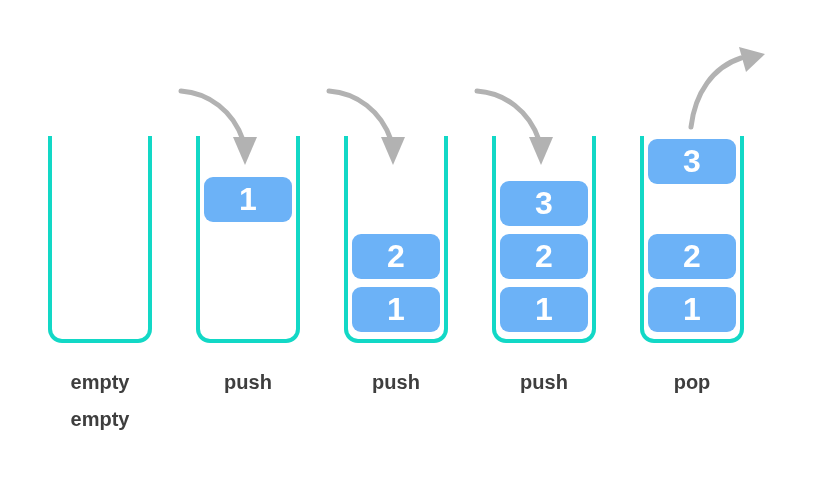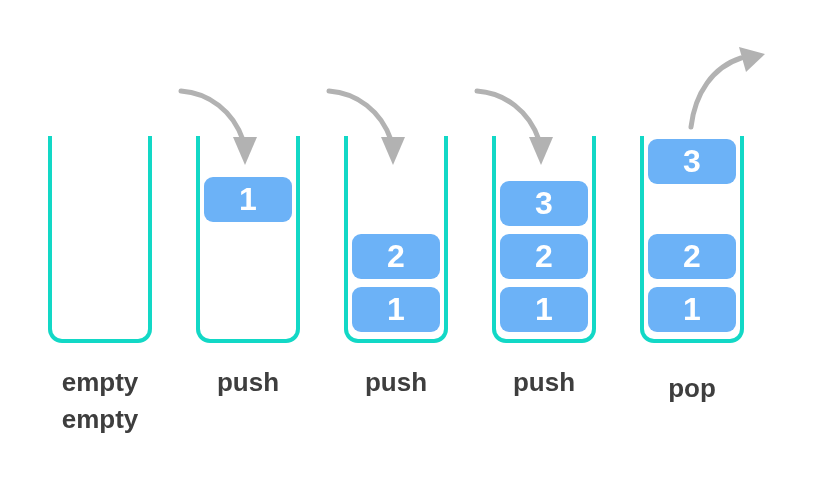--- a/index.html
+++ b/index.html
@@ -34,21 +34,21 @@
     font-weight: bold;
     line-height: 45px;
     text-align: center;
   }
   .stack-label {
     position: absolute;
     top: 364px;
     width: 148px;
     text-align: center;
     color: var(--labelcol);
-    font-size: 26px;
+    font-size: 20px;
     font-weight: bold;
     line-height: 37px;
   }
   .arrow-svg { position: absolute; overflow: visible; }
 </style>
 </head>
 <body>
 
 <div id="canvas">
     <div class="tub" style="left: 48px;"></div>
@@ -87,16 +87,16 @@
       <div>push</div>
     </div>
     <div class="tub" style="left: 640px;"></div>
     <div class="box" style="left: 648px; top: 287px;">1</div>
     <div class="box" style="left: 648px; top: 234px;">2</div>
     <div class="box" style="left: 648px; top: 139px;">3</div>
     <svg class="arrow-svg" width="85" height="88" viewBox="0 0 85 88" style="left: 685px; top: 45px;">
       <path d="M6,82 C10,48 28,22 56,13" fill="none" stroke="#b2b2b2" stroke-width="5" stroke-linecap="round"></path>
       <polygon points="54,2 80,9 61,27" fill="#b2b2b2"></polygon>
     </svg>
-    <div class="stack-label" style="left: 618px; margin-top: 6px;">
+    <div class="stack-label" style="left: 618px;">
       <div>pop</div>
     </div>
   </div>
 
 </body></html>

